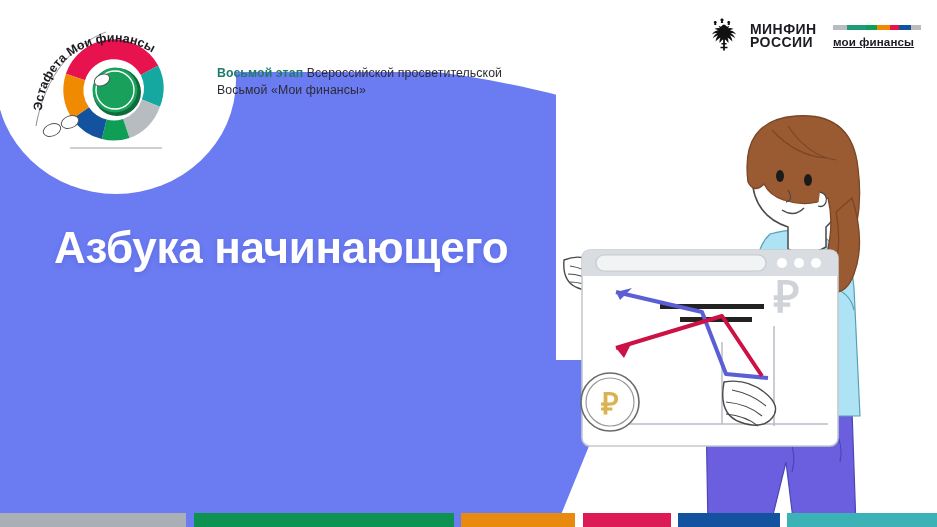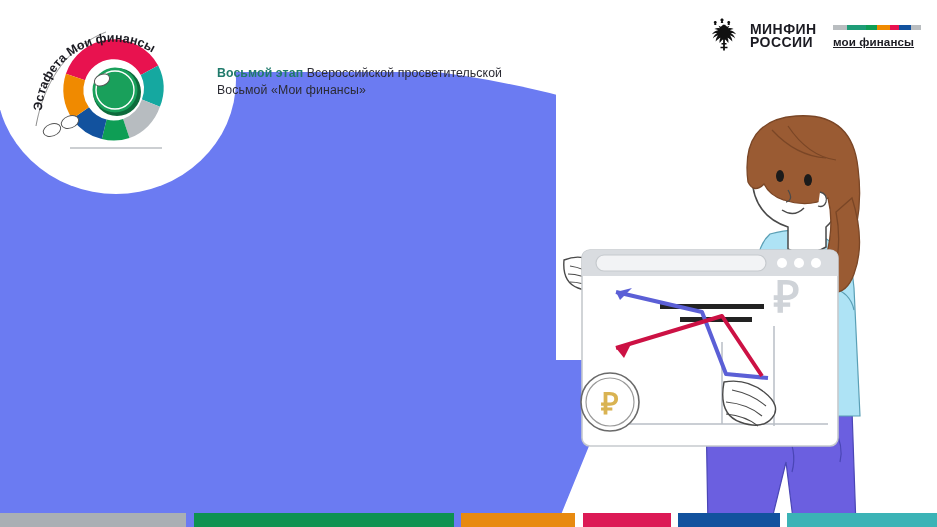--- a/index.html
+++ b/index.html
@@ -165,20 +165,21 @@
       <i style="flex:1.3;background:#0E9E55"></i>
       <i style="flex:1.5;background:#F08A00"></i>
       <i style="flex:1.1;background:#E8124F"></i>
       <i style="flex:1.3;background:#12529E"></i>
       <i style="flex:1.2;background:#B9BDC0"></i>
     </div>
     <div class="myfin-text">мои финансы</div>
   </div>
 
   <div class="title">
+    <div>Азбука начинающего</div>
   </div>
 
   <svg class="illo" viewBox="0 0 381 417">
 
     <g>
       <path d="M150 300 L296 300 L300 417 L238 417 L230 352 L214 417 L152 417 Z" fill="#6B5FE0" stroke="#4a46b5" stroke-width="1.2"></path>
       <path d="M228 318 q14 22 8 44" fill="none" stroke="#4a46b5" stroke-width="1.2"></path>
       <path d="M278 318 q10 18 6 34" fill="none" stroke="#4a46b5" stroke-width="1.2"></path>
     </g>
 

